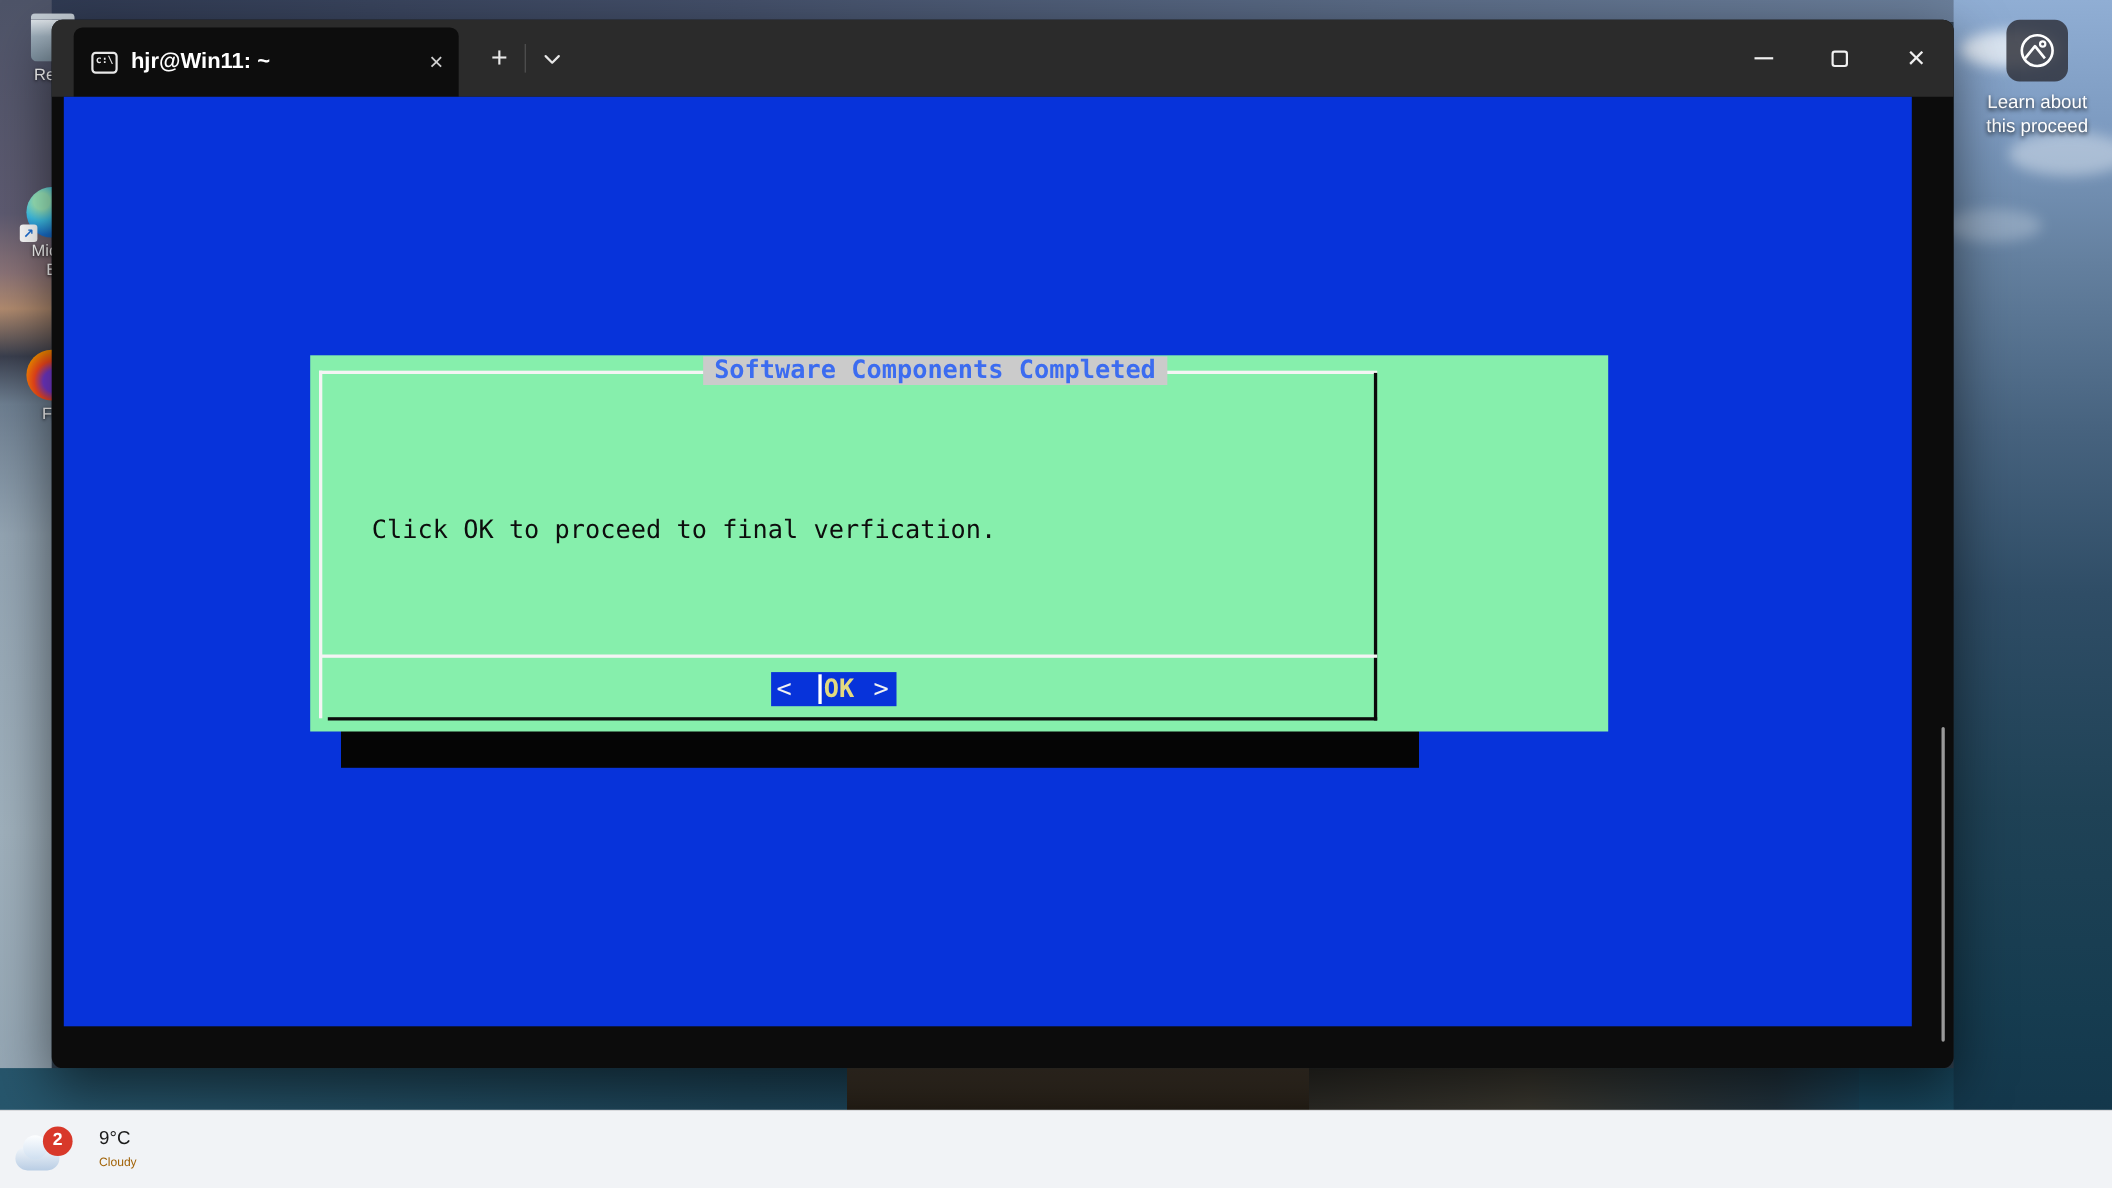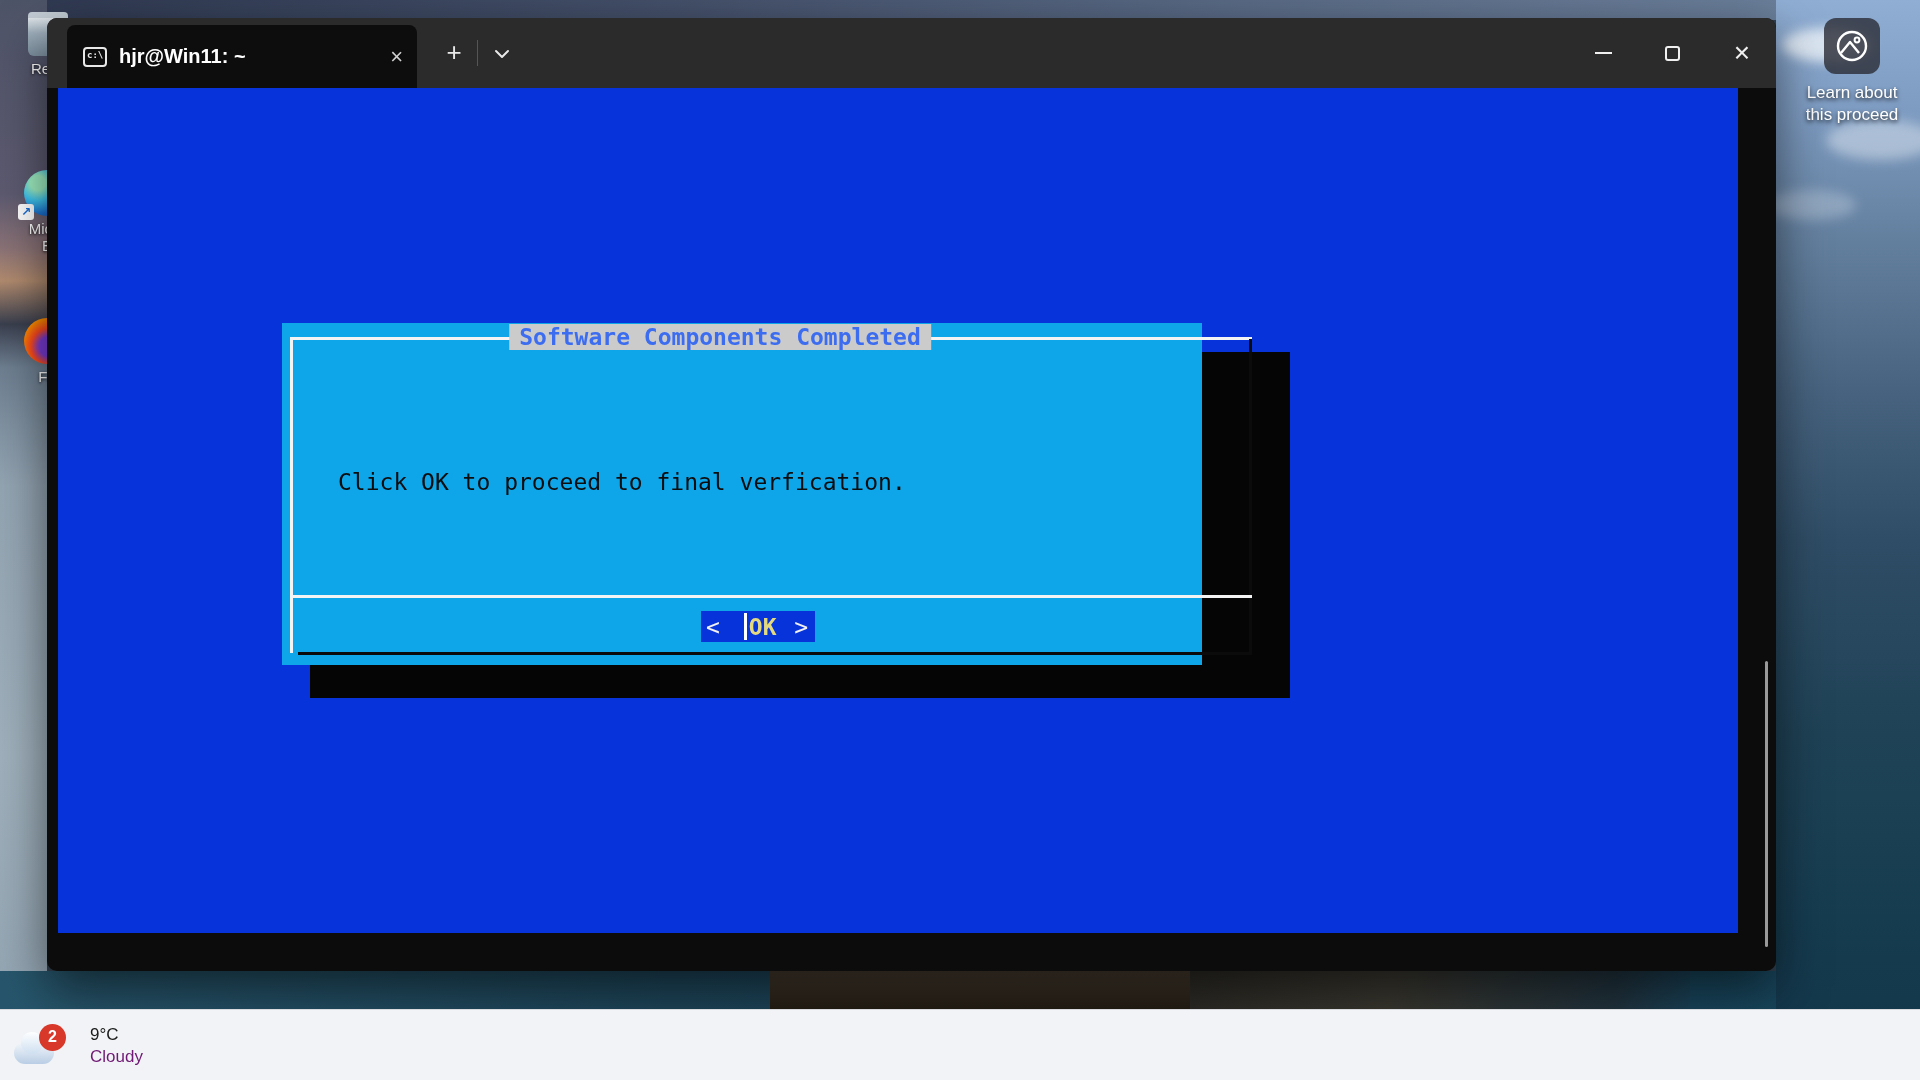--- a/index.html
+++ b/index.html
@@ -57,21 +57,21 @@
   .ctl-min { left:1533px; } .ctl-max { left:1602px; } .ctl-close { left:1672px; }
   .mingl { width:17px; height:2px; background:#f0f0f0; }
   .maxgl { width:15px; height:15px; border:2px solid #f0f0f0; border-radius:3px; }
   .xgl { color:#f0f0f0; font-size:28px; font-weight:300; line-height:28px; }
 
   .term { position:absolute; left:11px; top:70px; width:1680px; height:845px; background:#0733da; }
   .scrollthumb { position:absolute; left:1718px; top:643px; width:3px; height:286px; background:#9a9a9a; border-radius:2px; }
 
   
   .dlg-shadow { position:absolute; left:252px; top:264px; width:980px; height:346px; background:#050505; }
-  .dlg { position:absolute; left:224px; top:235px; width:920px; height:342px; background:#0ea5e9;
+  .dlg { position:absolute; left:224px; top:235px; width:1180px; height:342px; background:#86efac;
     font-family:"DejaVu Sans Mono",monospace; }
   .bd { position:absolute; }
   .bd-top    { left:8px;  top:14px;  width:962px; height:3px; background:#f4f4f4; }
   .bd-left   { left:8px;  top:14px;  width:3px;  height:316px; background:#f4f4f4; }
   .bd-right  { left:967px; top:16px; width:3px;  height:316px; background:#0b0b0b; }
   .bd-bottom { left:16px; top:329px; width:954px; height:3px; background:#0b0b0b; }
   .bd-sep    { left:8px;  top:272px; width:962px; height:3px; background:#f4f4f4; }
   .dlg-title { position:absolute; top:1px; left:calc(50% - 22px); transform:translateX(-50%);
     background:#cbcbcb; padding:0 10px; color:#3c6cf0; font-size:23px; font-weight:bold; white-space:nowrap; }
   .dlg-line { position:absolute; left:28px; color:#0d0d0d; font-size:23px; white-space:pre; }
@@ -89,21 +89,21 @@
   .weather { position:absolute; left:14px; top:0; height:71px; display:flex; align-items:center; }
   .wx-ic { position:relative; width:52px; height:44px; }
   .wx-cloud { position:absolute; left:0; bottom:4px; width:40px; height:22px; border-radius:12px;
     background:linear-gradient(180deg,#f3f7fb,#b9cde4); }
   .wx-cloud:before { content:""; position:absolute; left:7px; top:-10px; width:22px; height:22px; border-radius:50%;
     background:linear-gradient(180deg,#fdfeff,#cfdff0); }
   .wx-badge { position:absolute; right:0; top:0; width:27px; height:27px; border-radius:50%; background:#d8382a;
     color:#fff; font-size:16px; font-weight:bold; display:flex; align-items:center; justify-content:center; }
   .wx-txt { margin-left:24px; line-height:22px; }
   .wx-temp { font-size:17px; color:#1a1a1a; }
-  .wx-cond { font-size:17px; color:#701a75; }
+  .wx-cond { font-size:11px; color:#a16207; }
 </style>
 </head>
 <body>
 
 <div class="screen">
 
   <div class="wp-top"></div>
   <div class="wp-left"></div>
   <div class="wp-bottom"></div>
   <div class="wp-rock1"></div>

